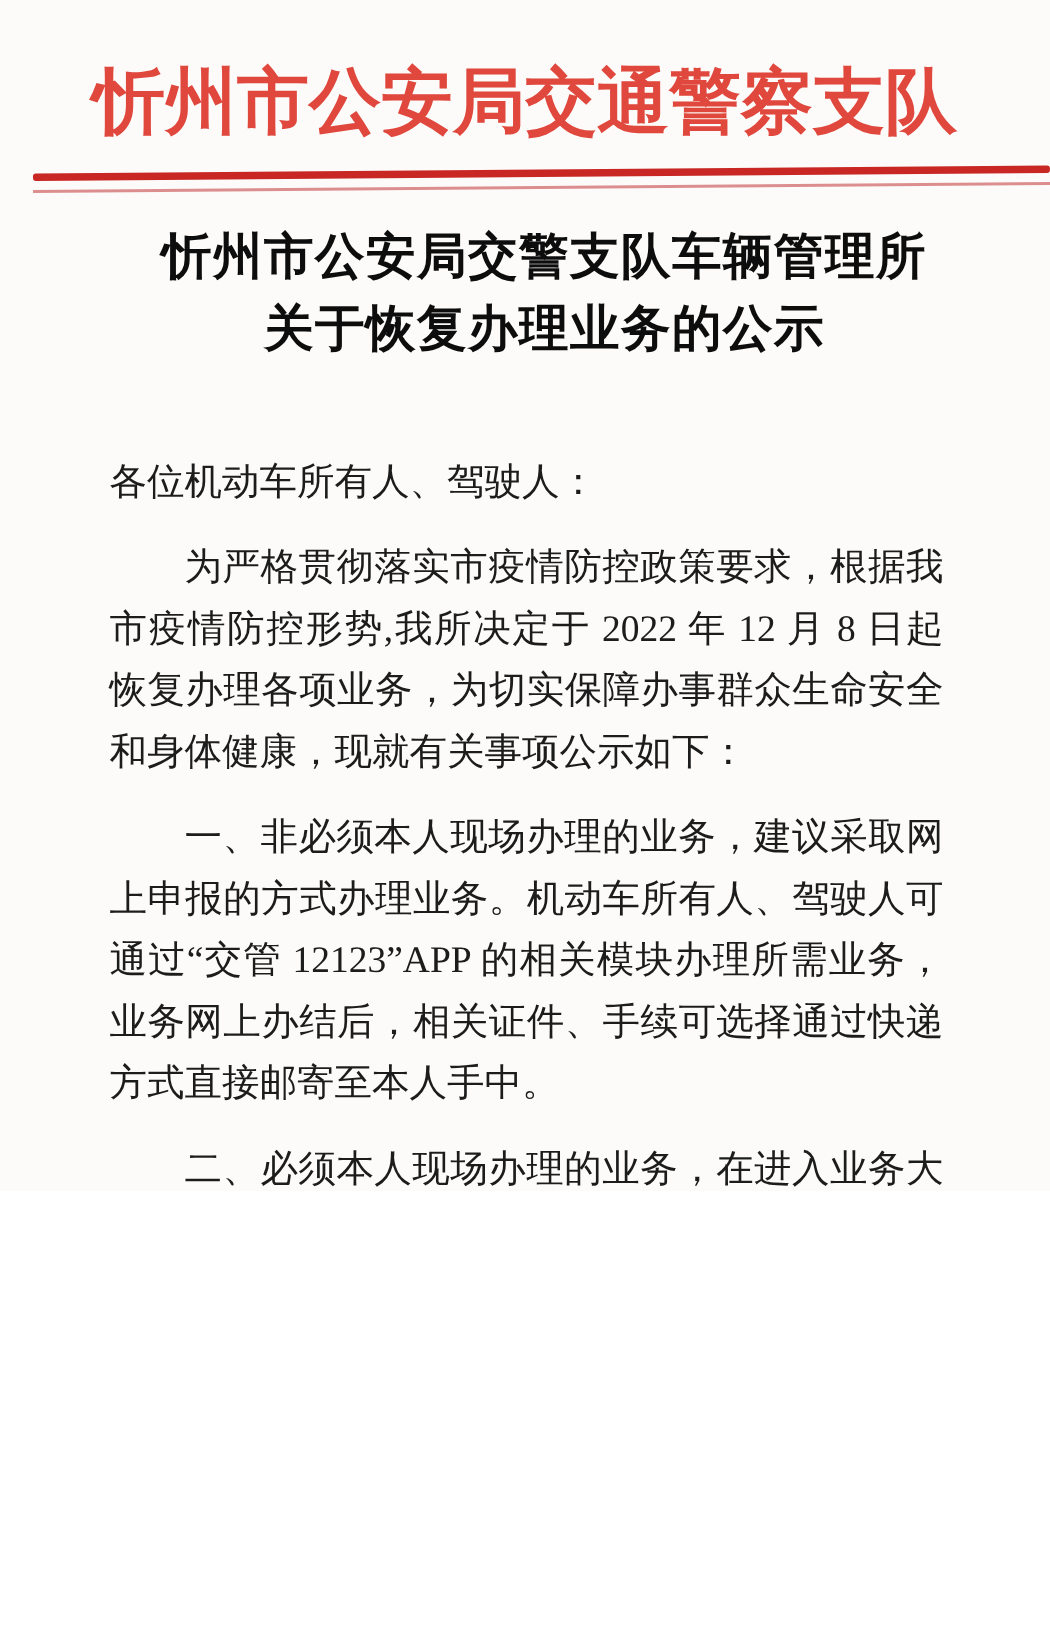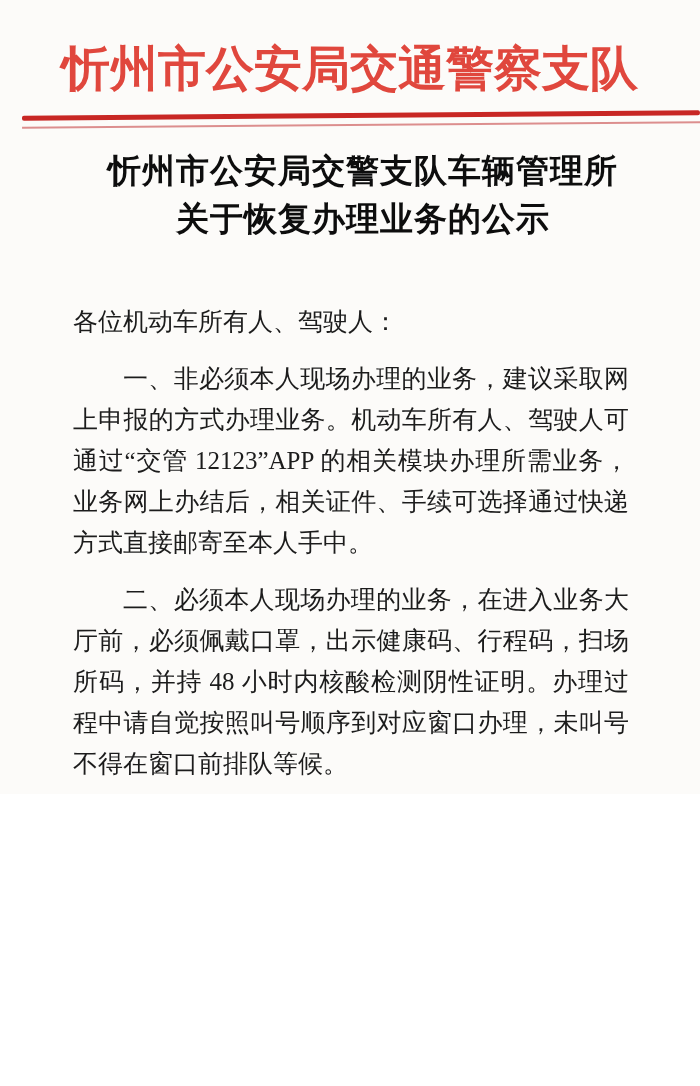--- a/index.html
+++ b/index.html
@@ -151,20 +151,21 @@
     <div class="rule-thin"></div>
   </div>
 
   <div class="doc-title">
     <div>忻州市公安局交警支队车辆管理所</div>
     <div>关于恢复办理业务的公示</div>
   </div>
 
   <div class="doc-body">
     <p class="salutation">各位机动车所有人、驾驶人：</p>
+    <p class="para">为严格贯彻落实市疫情防控政策要求，根据我市疫情防控形势,我所决定于 2022 年 12 月 8 日起恢复办理各项业务，为切实保障办事群众生命安全和身体健康，现就有关事项公示如下：</p>
     <p class="para">一、非必须本人现场办理的业务，建议采取网上申报的方式办理业务。机动车所有人、驾驶人可通过“交管 12123”APP 的相关模块办理所需业务，业务网上办结后，相关证件、手续可选择通过快递方式直接邮寄至本人手中。</p>
     <p class="para">二、必须本人现场办理的业务，在进入业务大厅前，必须佩戴口罩，出示健康码、行程码，扫场所码，并持 48 小时内核酸检测阴性证明。办理过程中请自觉按照叫号顺序到对应窗口办理，未叫号不得在窗口前排队等候。</p>
   </div>
 
   <div class="signature-block">
     <div class="signature-org">忻州市公安局交警支队车辆管理所</div>
     <div class="signature-date">2022 年 12 月 7 日</div>
   </div>
 
   <svg class="seal" viewBox="0 0 158 164" xmlns="http://www.w3.org/2000/svg" aria-hidden="true">

